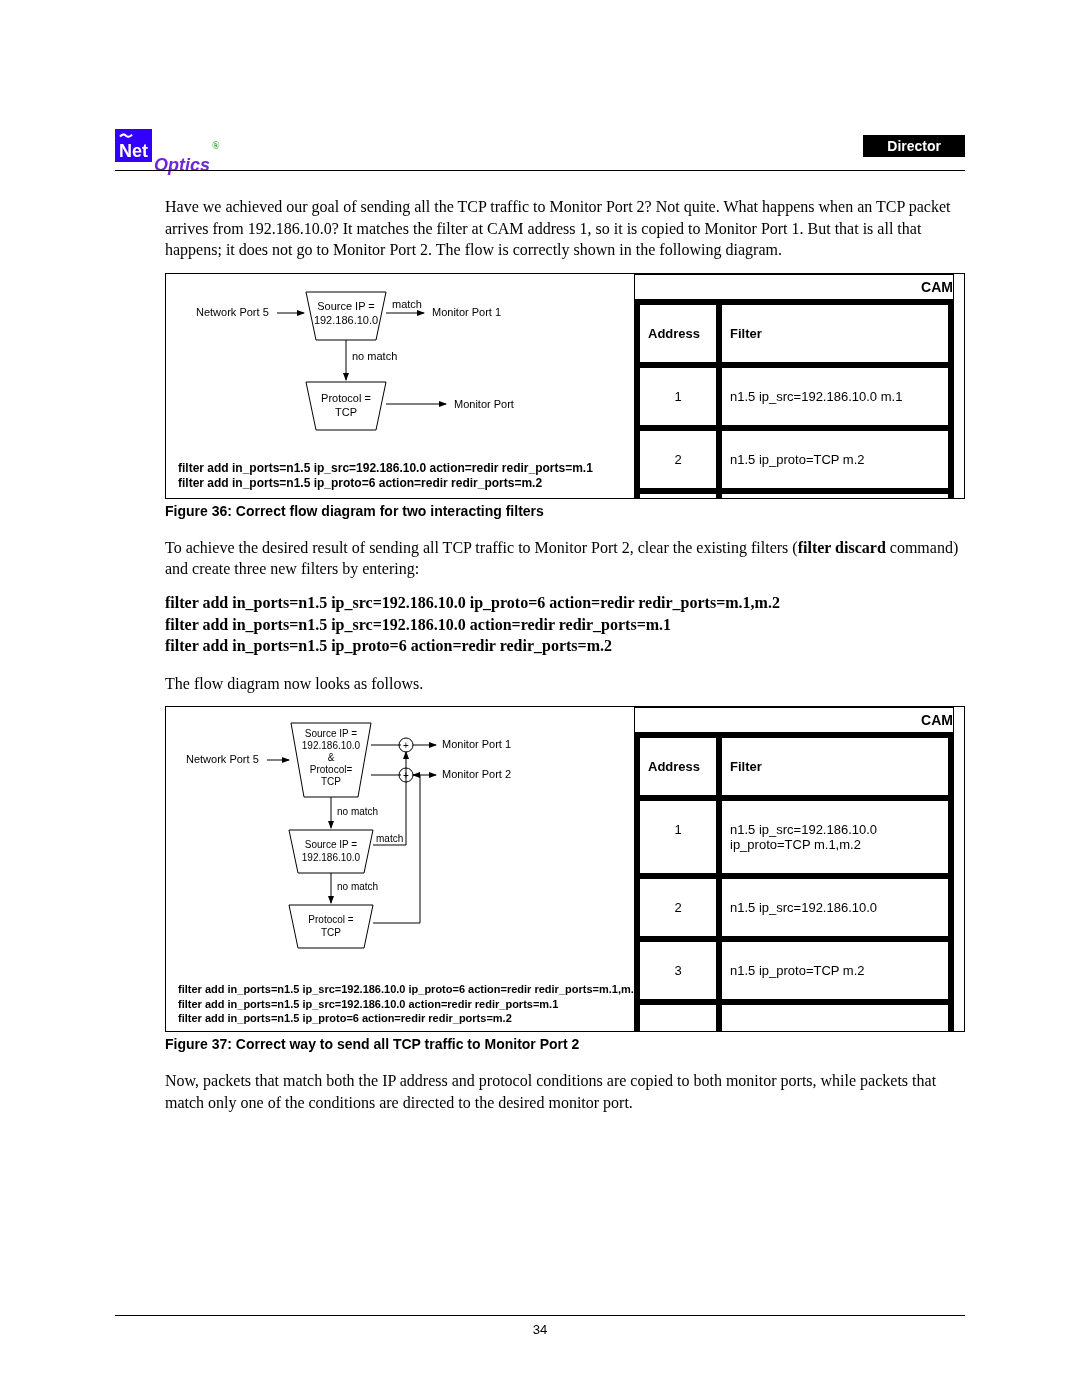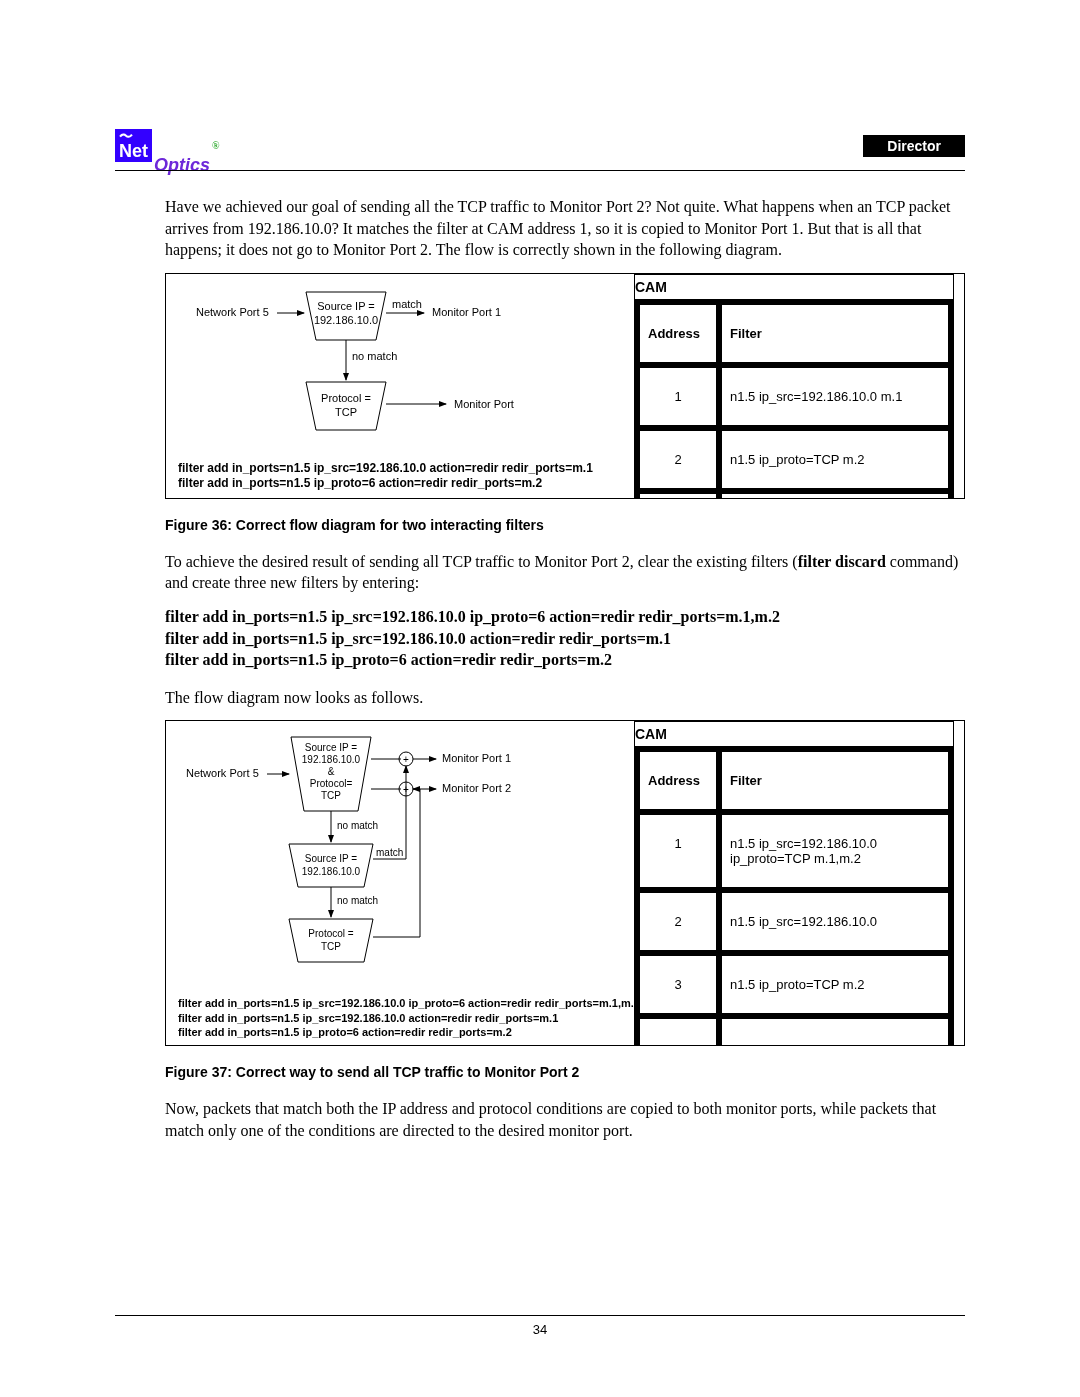--- a/index.html
+++ b/index.html
@@ -95,21 +95,21 @@
   .diagram-svg {
     display: block;
   }
   .cam-table-wrap {
     position: absolute;
     right: 10px;
     top: 0px;
     width: 320px;
   }
   .cam-title {
-    text-align: left;
+    text-align: right;
     font-family: Arial, sans-serif;
     font-weight: bold;
     font-size: 14px;
     padding: 4px 0;
     border: 1px solid #000;
     border-bottom: none;
   }
   .cam-table {
     border-collapse: collapse;
     width: 100%;
@@ -137,21 +137,21 @@
     font-size: 12px;
     font-weight: bold;
     margin-top: 10px;
     line-height: 1.3;
   }
   .caption {
     font-family: Arial, sans-serif;
     font-weight: bold;
     font-size: 14px;
     margin-left: 50px;
-    margin-top: 18px;
+    margin-top: 4px;
     margin-bottom: 18px;
   }
   .cmd-block {
     font-family: "Times New Roman", Times, serif;
     font-weight: bold;
     font-size: 16px;
     margin-left: 50px;
     line-height: 1.35;
     margin-bottom: 14px;
   }

